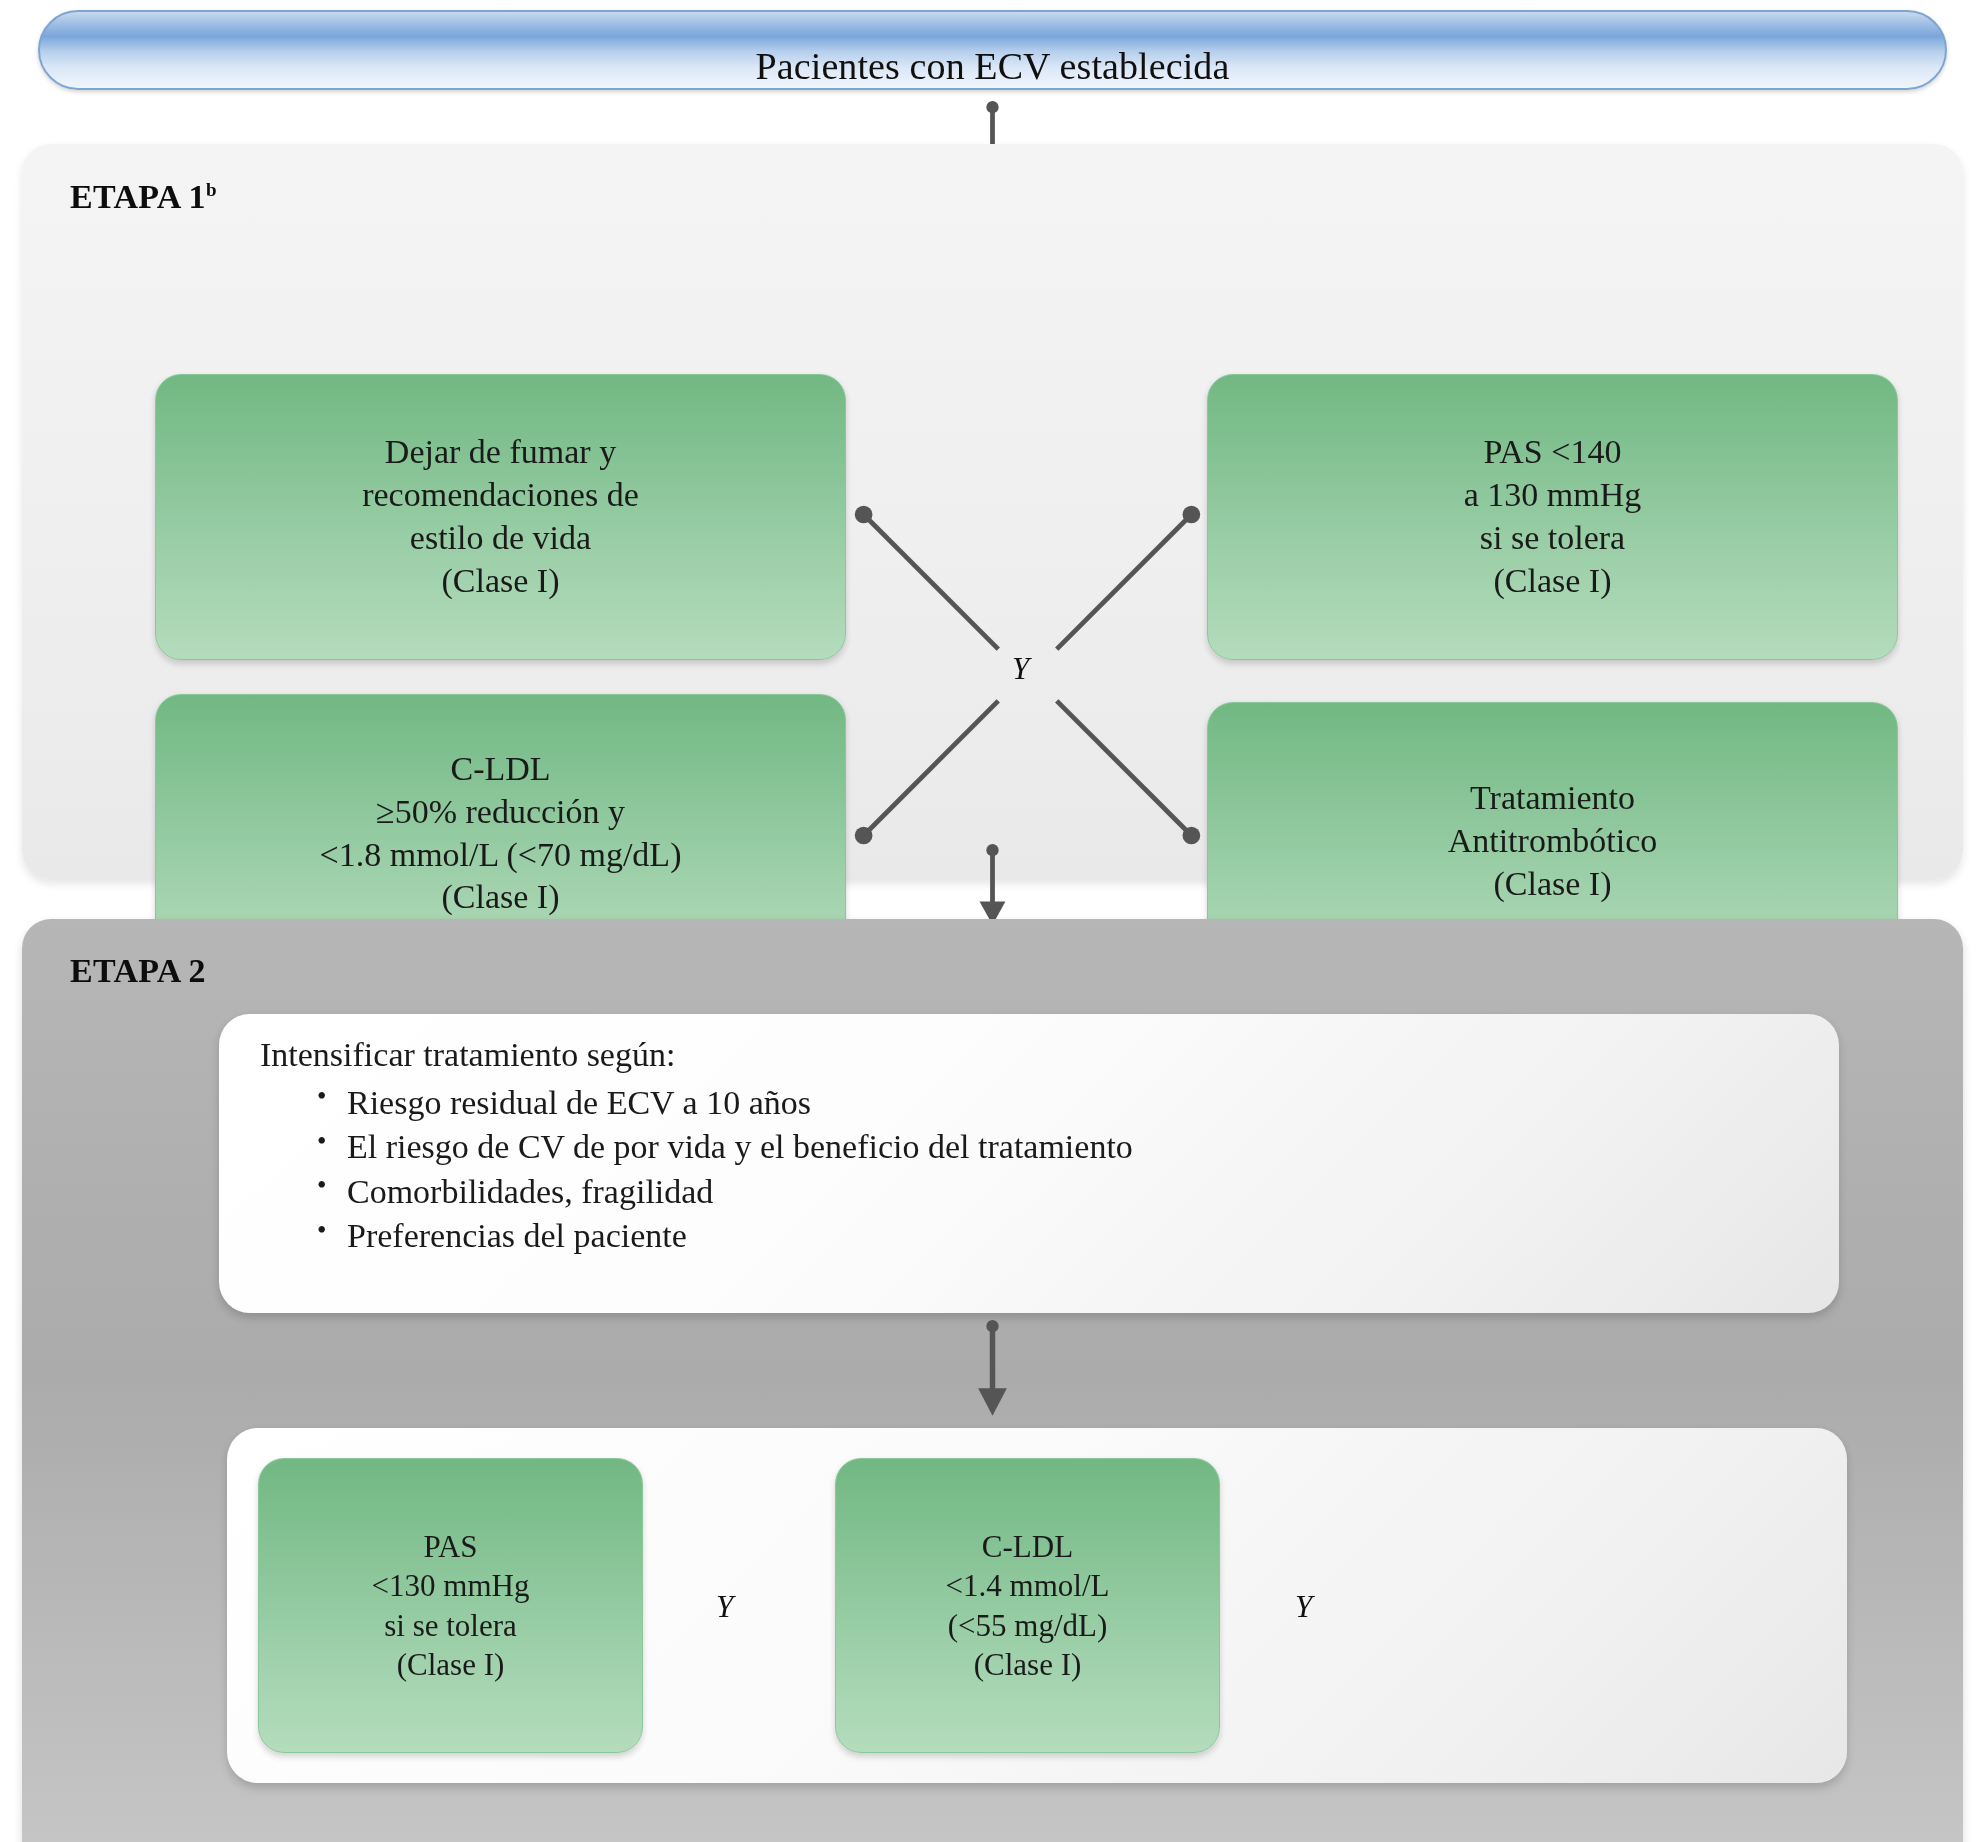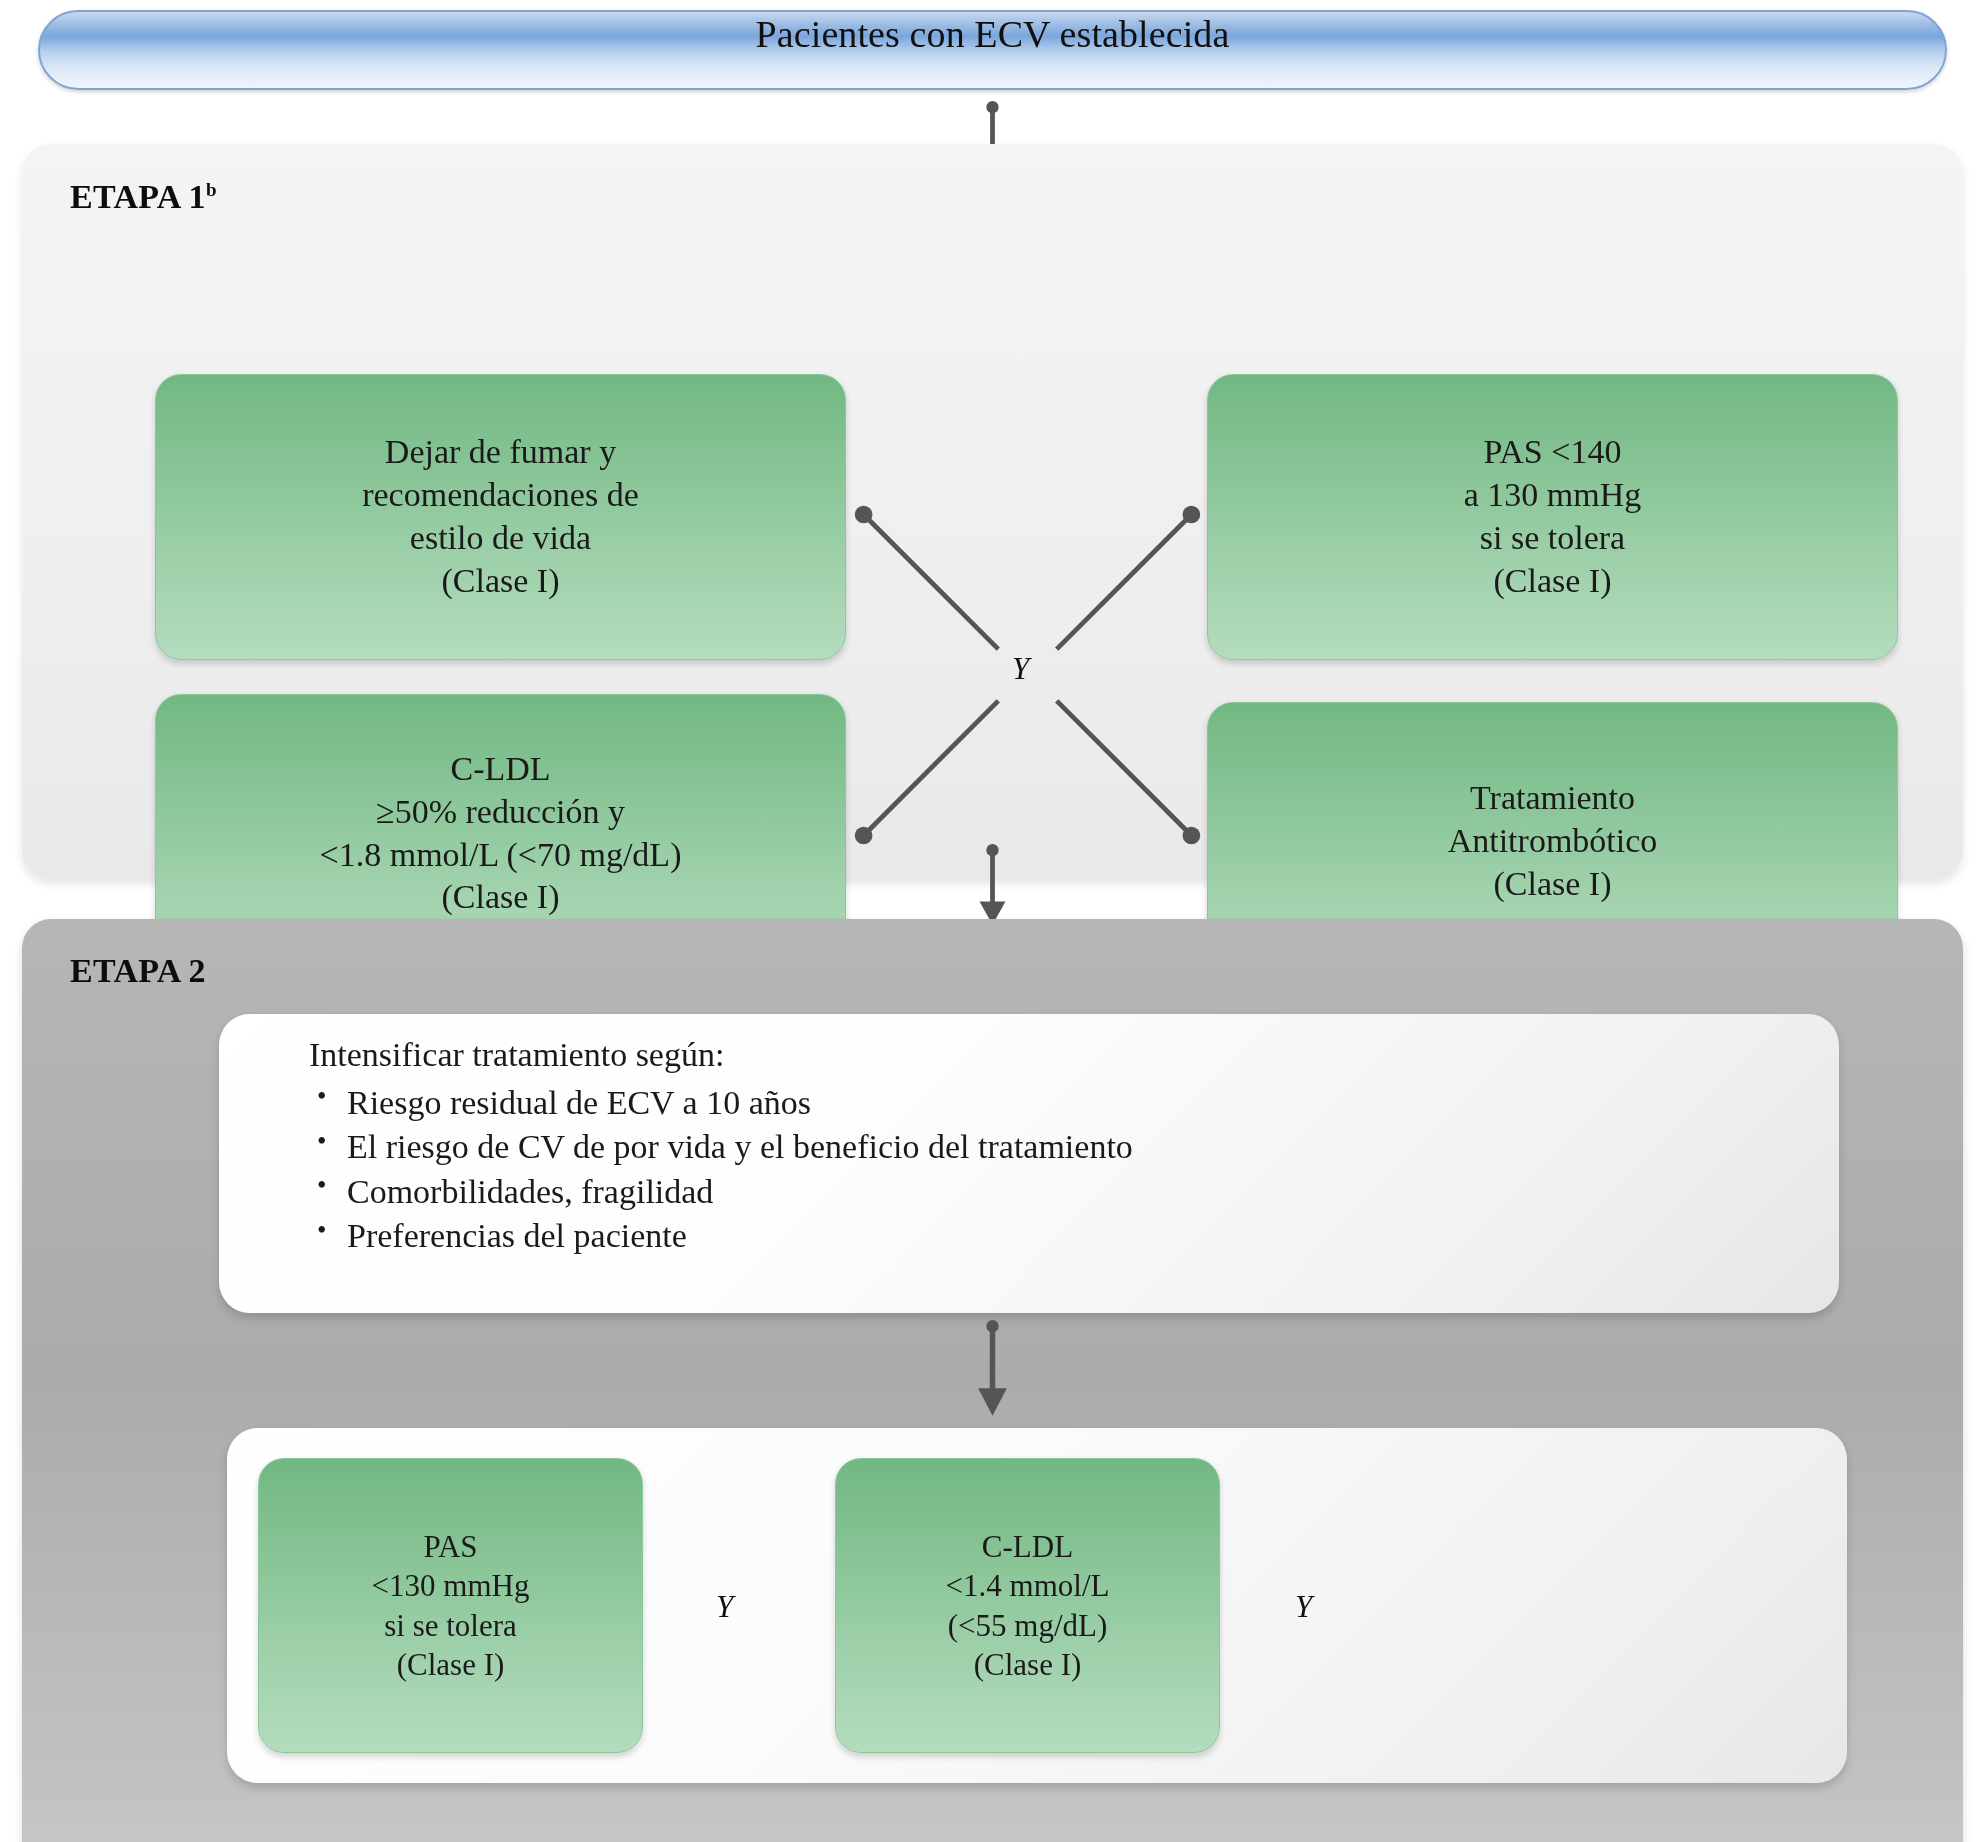--- a/index.html
+++ b/index.html
@@ -27,21 +27,21 @@
     background: linear-gradient(to bottom,
         #c7d9ef 0%,
         #9ebde4 16%,
         #7ba6dc 32%,
         #b6cfec 52%,
         #dce8f7 74%,
         #f0f5fc 100%);
     border: 2px solid #7ea5d2;
     box-shadow: 0 2px 4.1px rgba(0,0,0,0.18);
     display: flex;
-    align-items: flex-start;
+    align-items: flex-end;
     justify-content: center;
     box-sizing: border-box;
   }
   .title-bar-text {
     font-size: 38px;
     color: #101010;
     letter-spacing: 0.1px;
   }
 
   
@@ -149,21 +149,20 @@
     width: 1620px;
     height: 299px;
     border-radius: 31px;
     background: linear-gradient(135deg, #ffffff 0%, #fdfdfd 40%, #f1f1f1 78%, #e6e6e6 100%);
     box-shadow: 0 4.1px 8.2px rgba(0,0,0,0.16);
     box-sizing: border-box;
     padding: 22px 41px;
   }
   .intensify-title {
     font-size: 34px;
-    margin-left: 49px;
     margin-bottom: 6.8px;
   }
   .intensify ul {
     margin: 0;
     padding-left: 87px;
     list-style: none;
   }
   .intensify li {
     font-size: 34px;
     line-height: 1.31;

